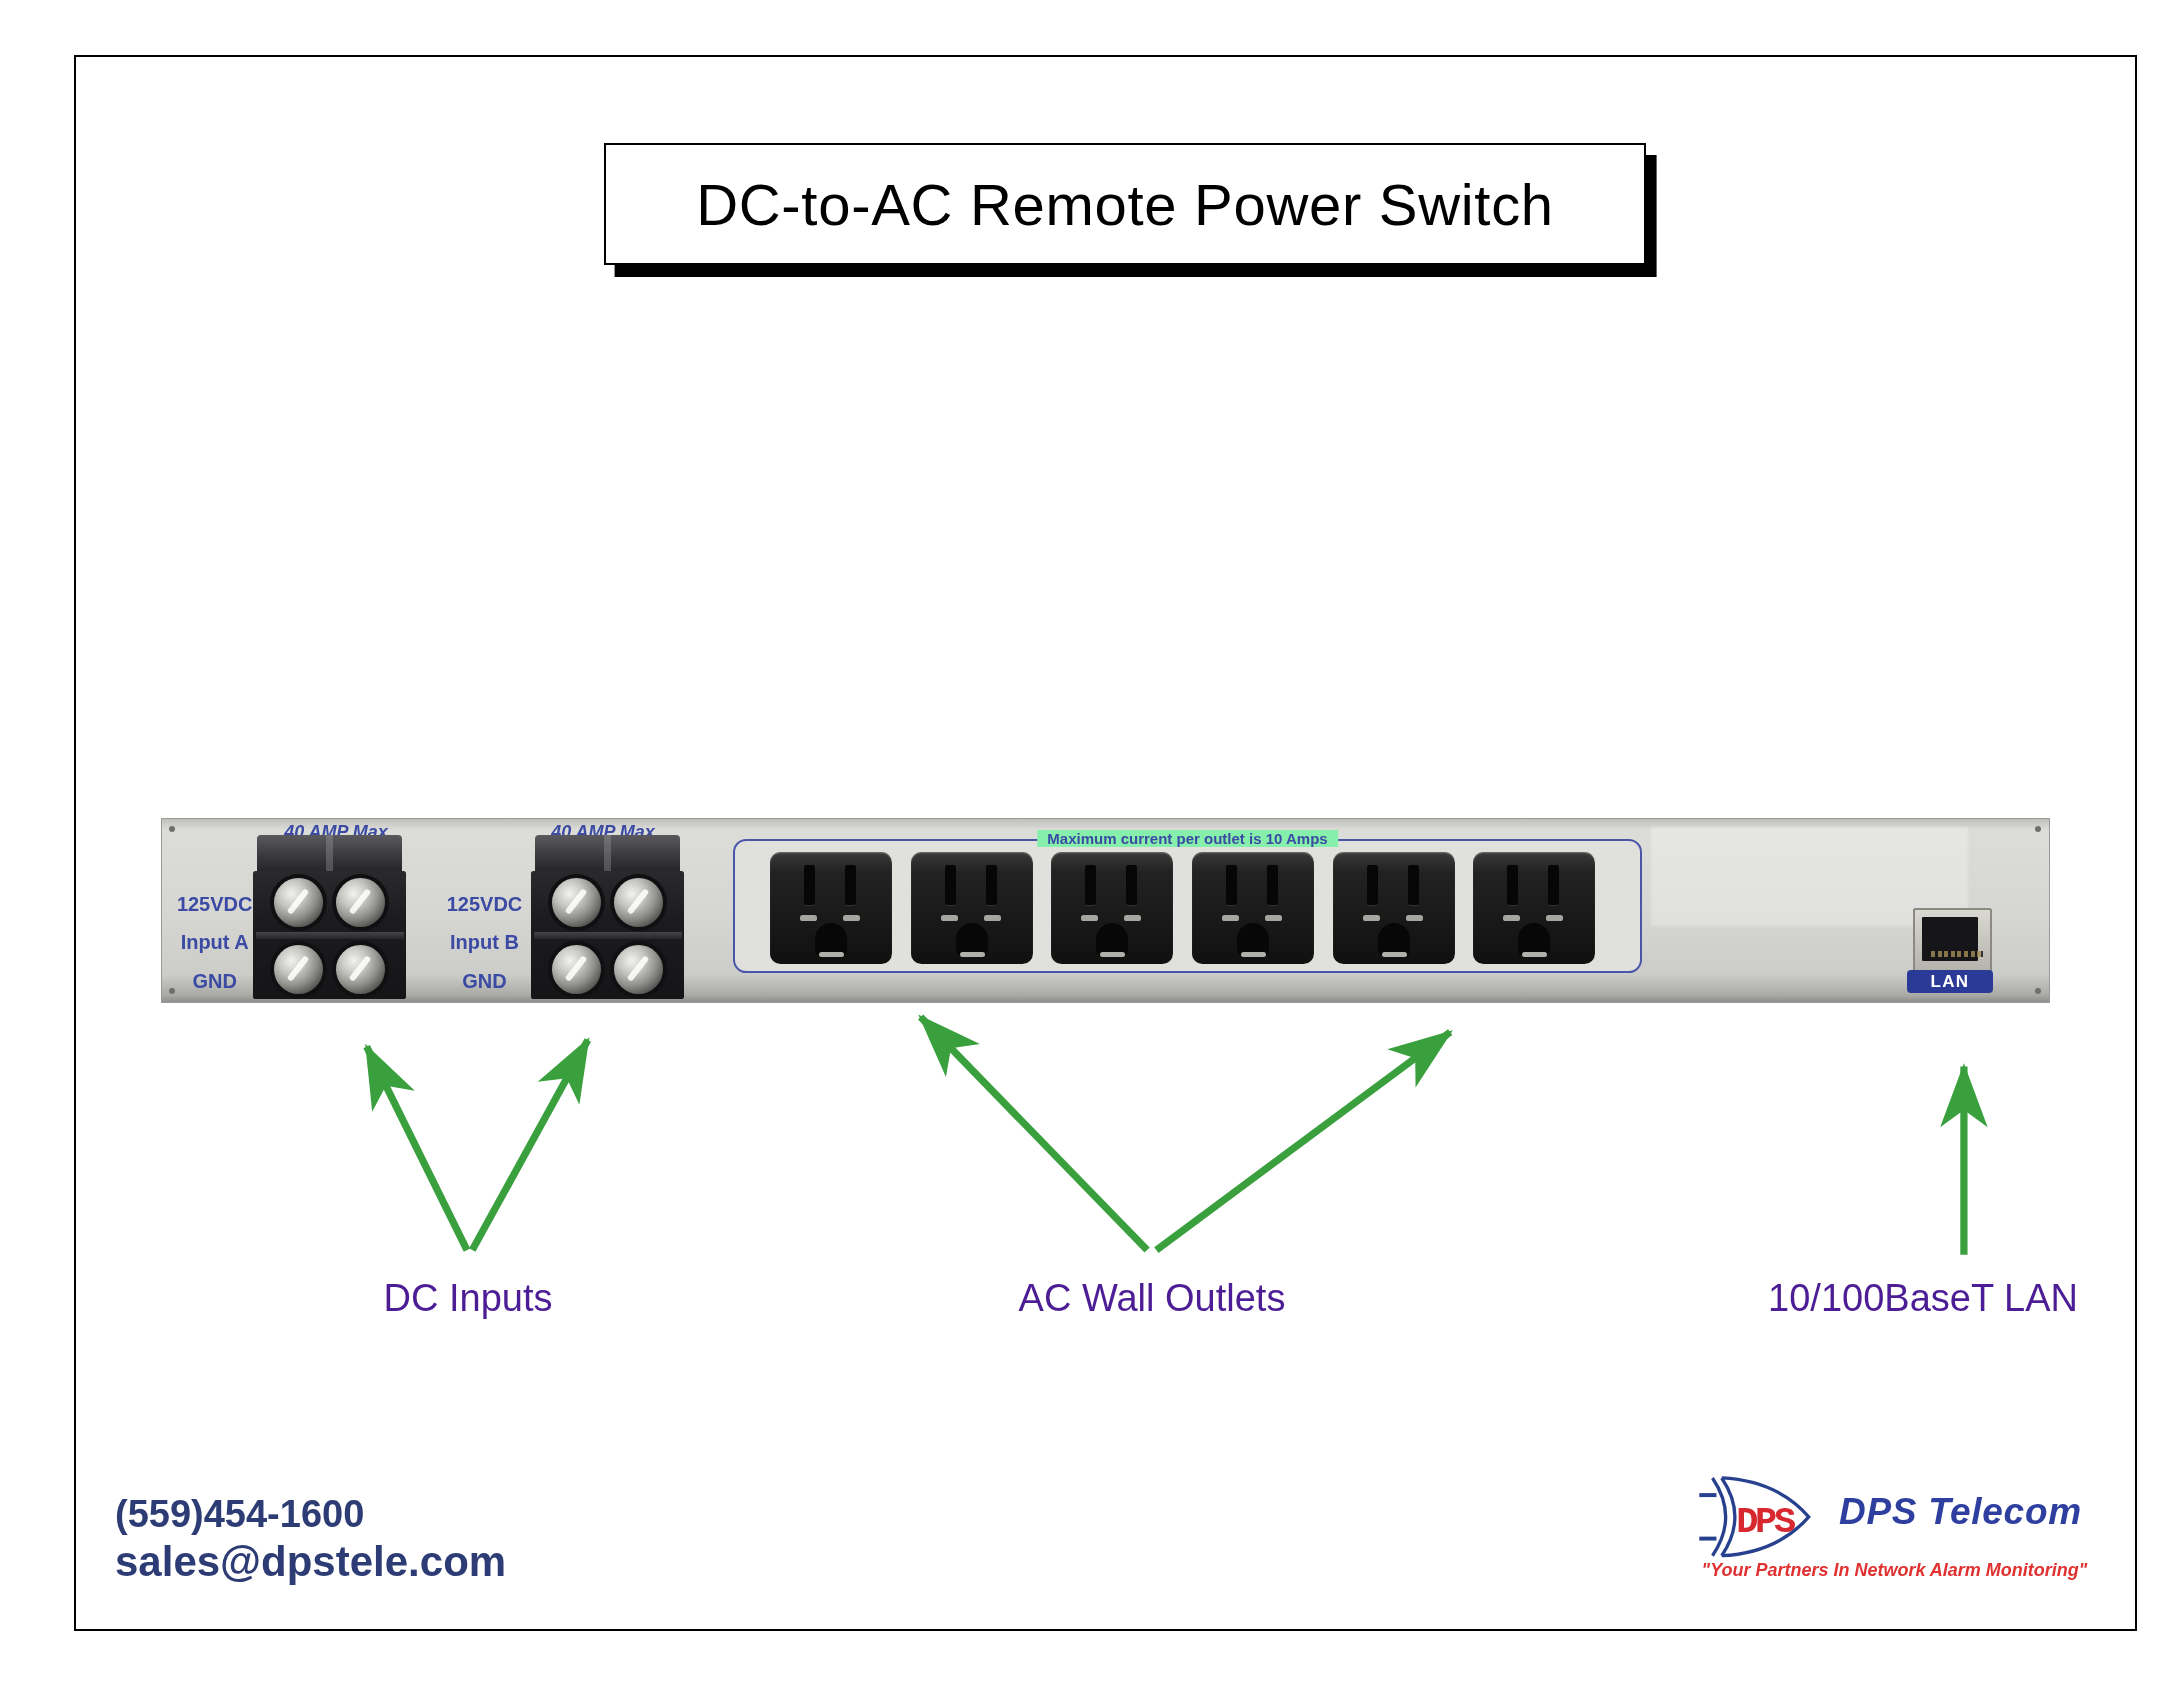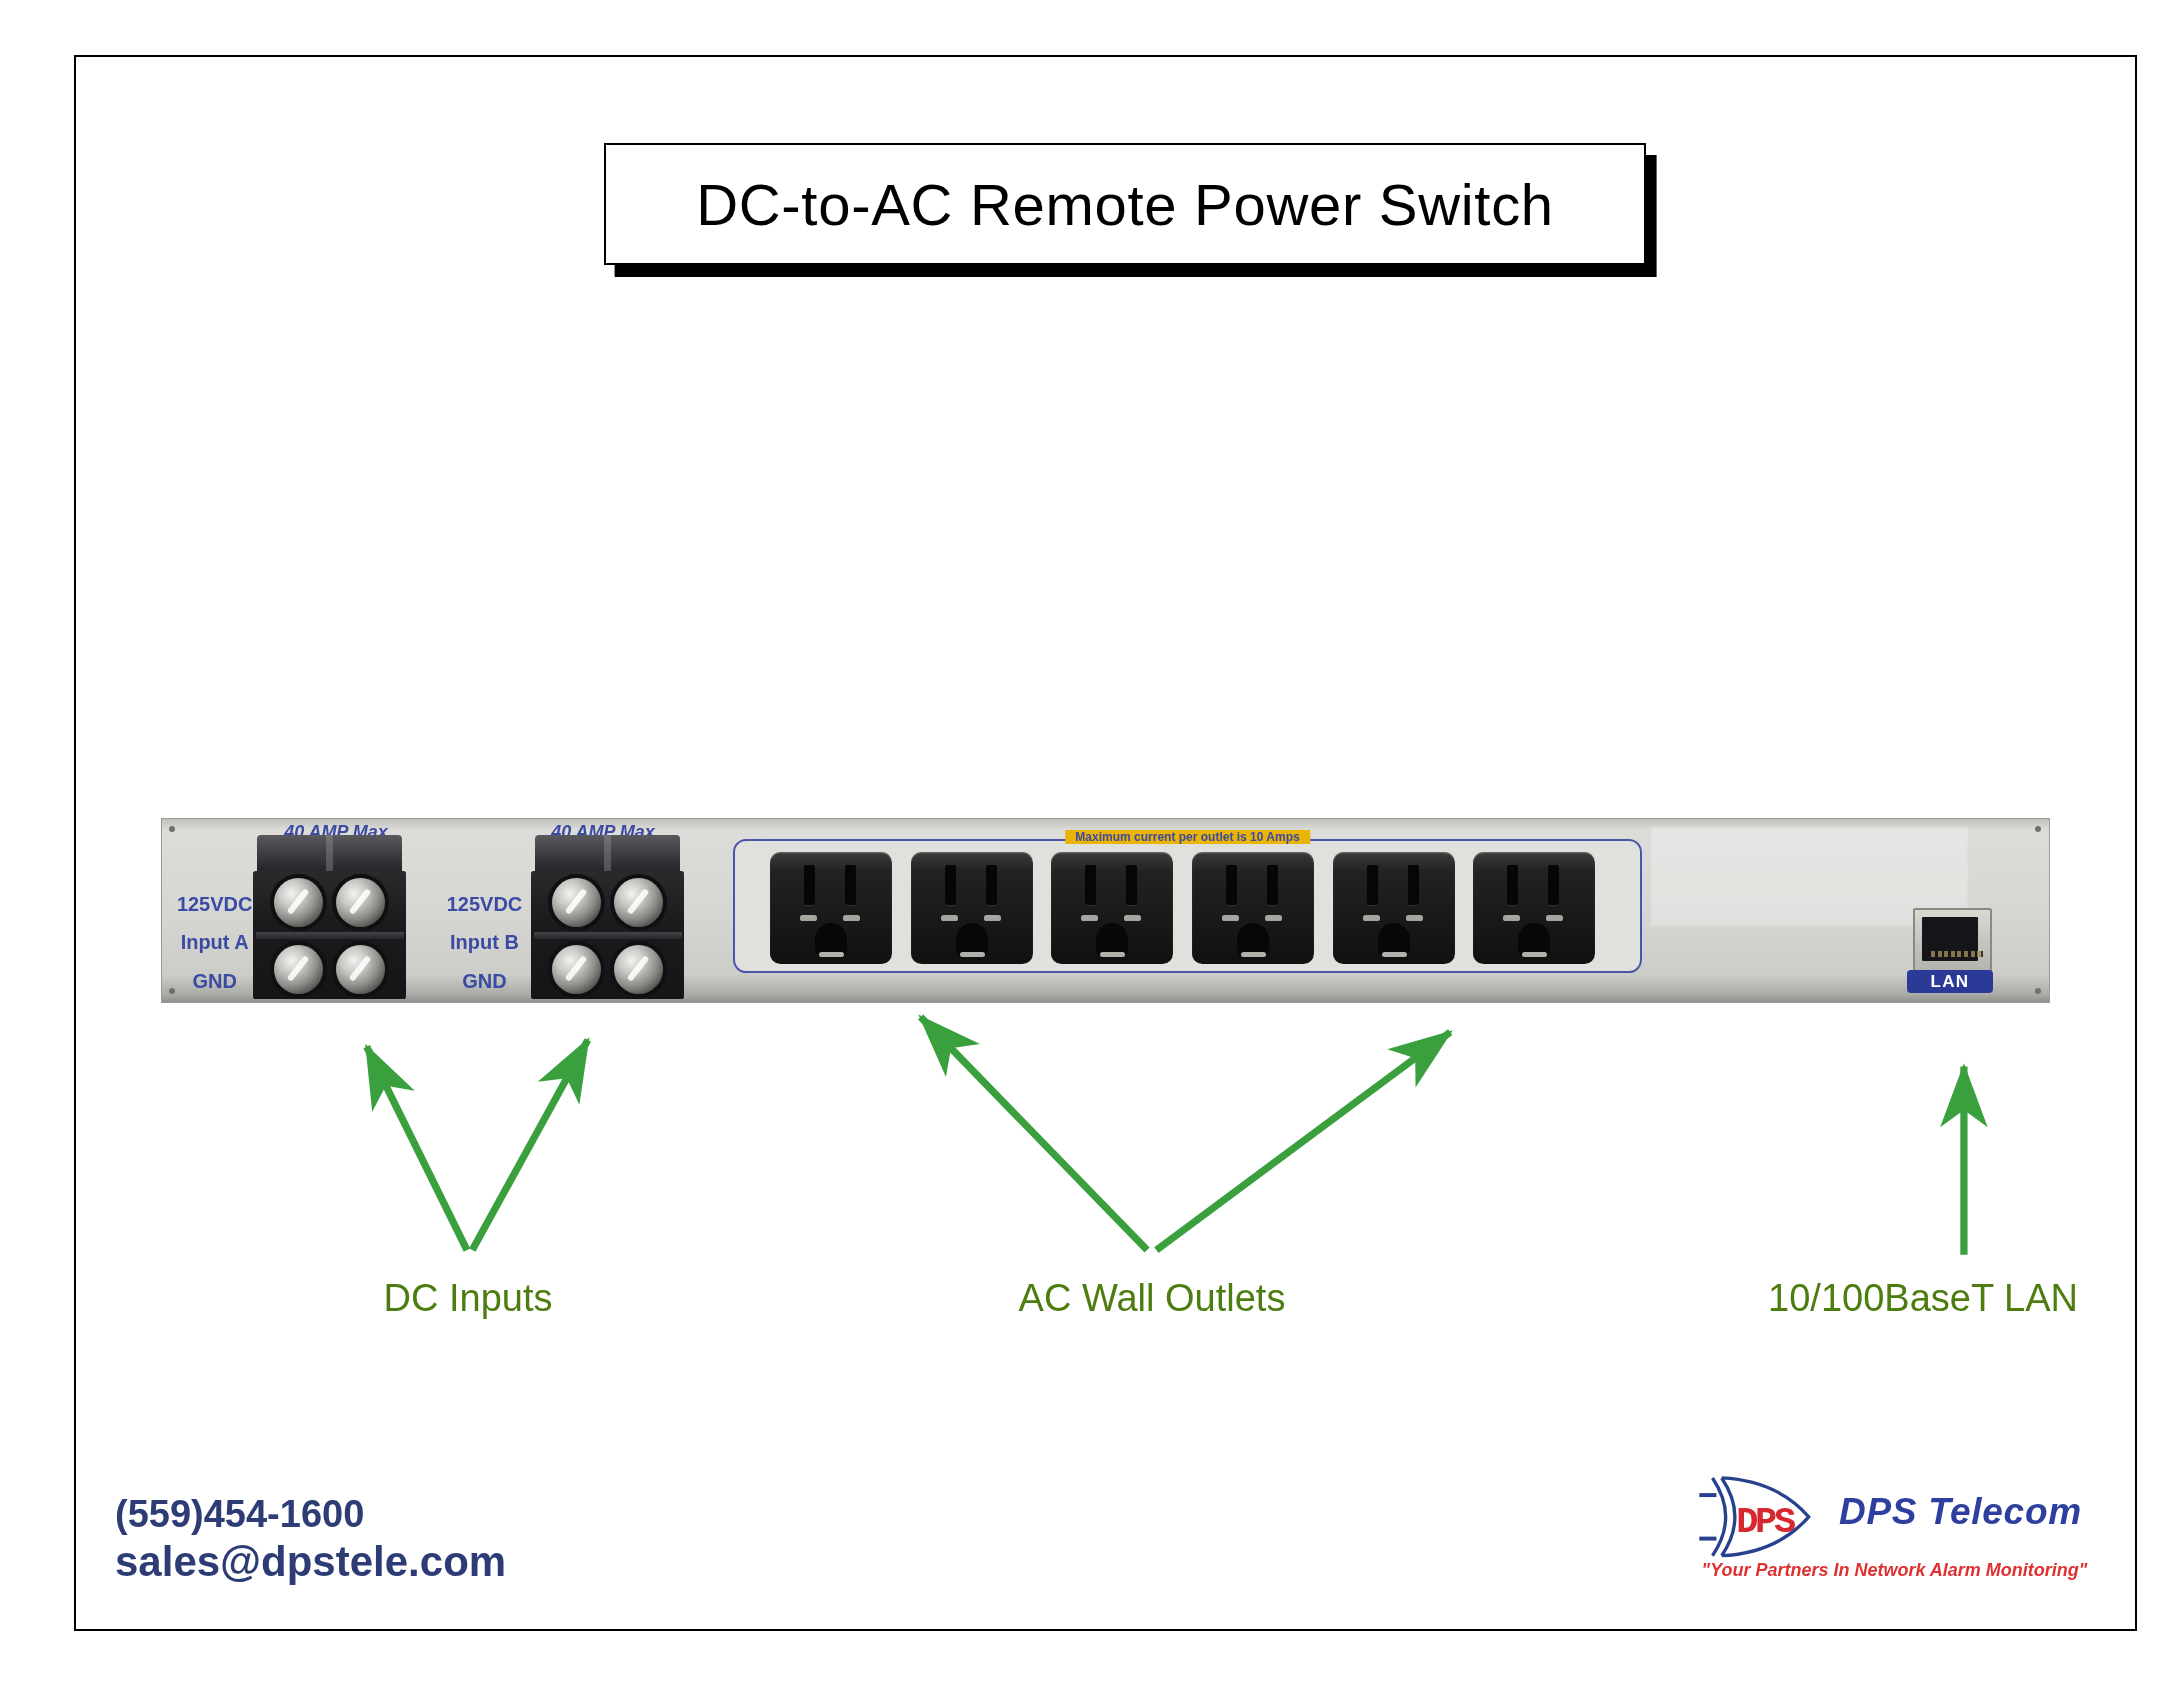--- a/index.html
+++ b/index.html
@@ -59,22 +59,22 @@
     background:rgba(255,255,255,.85);transform:rotate(38deg);border-radius:2.6px;
   }
 
   
   .outlet-rect{
     position:absolute;left:571px;top:20px;width:905px;height:130px;
     border:2px solid #4a55a8;border-radius:13.2px;background:#e0e1dd;
   }
   .outlet-caption{
     position:absolute;top:-11.2px;left:50%;transform:translateX(-50%);
-    font-size:12px;font-weight:bold;color:var(--panel-label-blue,#3b4aa2);
-    background:#eab308;padding:0 10.6px;white-space:nowrap;text-align:center;
+    font-size:15px;font-weight:bold;color:var(--panel-label-blue,#3b4aa2);
+    background:#86efac;padding:0 10.6px;white-space:nowrap;text-align:center;
   }
   .outlet{
     position:absolute;top:11.2px;width:122px;height:112px;border-radius:10.6px;
     background:linear-gradient(180deg,#3a3a3a 0%,#222 18%,#191919 60%,#101010 100%);
     box-shadow:inset 0 1.3px 1.3px rgba(255,255,255,.25);
   }
   .slot{position:absolute;top:13.2px;width:11.2px;height:40px;background:#060606;border-radius:2px;box-shadow:0 0.7px 0 rgba(255,255,255,.12);}
   .slot.l{left:34px;}
   .slot.r{left:75px;}
   .slot-glint{position:absolute;top:63px;width:17px;height:6px;background:#c9c9c3;opacity:.8;border-radius:2.6px;}
@@ -94,21 +94,21 @@
   .lan-badge{
     position:absolute;left:1745px;top:151px;width:86px;height:23px;border-radius:4px;
     background:var(--lan-badge-blue,#2b3a96);color:#fff;font-weight:bold;font-size:17px;
     display:flex;align-items:center;justify-content:center;letter-spacing:1.3px;
   }
 
   
   .arrows{position:absolute;left:0;top:0;width:2183px;height:1684px;pointer-events:none;}
 
   
-  .callout{position:absolute;transform:translateX(-50%);font-size:38px;color:#4d7c0f;white-space:nowrap;top:1277px;}
+  .callout{position:absolute;transform:translateX(-50%);font-size:38px;color:#4c1d95;white-space:nowrap;top:1277px;}
 
   
   .contact{position:absolute;left:99px;top:1491px;width:449px;text-align:left;color:var(--contact-navy,#2d3c74);font-weight:bold;}
   .contact .phone{font-size:38px;line-height:46px;}
   .contact .email{font-size:42px;line-height:49px;}
 
   
   .logo{position:absolute;left:1683px;top:1474px;width:436px;height:119px;}
   .logo-gate{position:absolute;left:0;top:0;width:139px;height:87px;}
   .logo-company{

